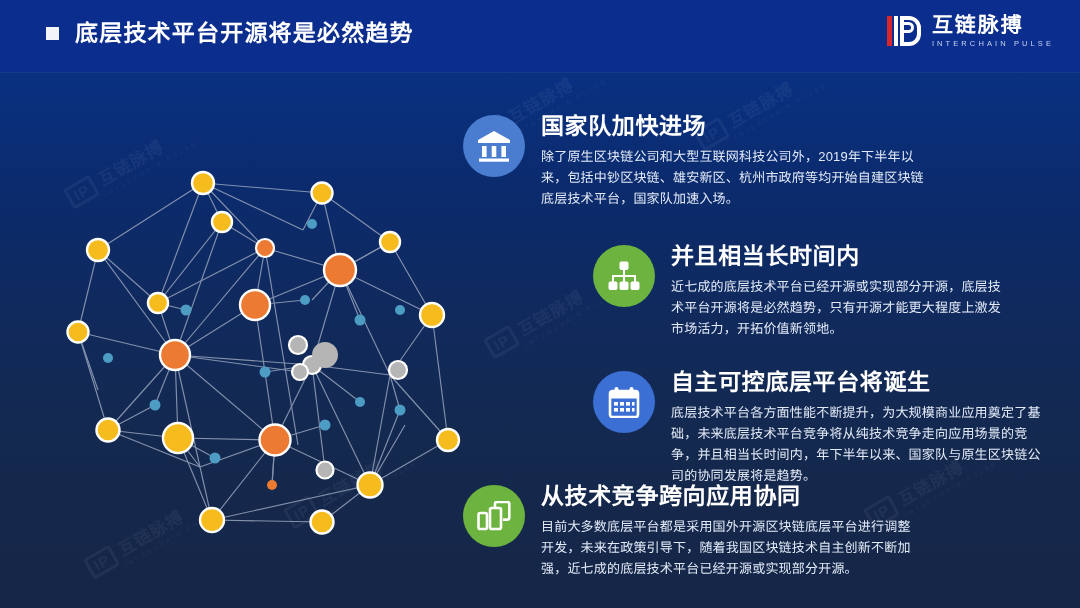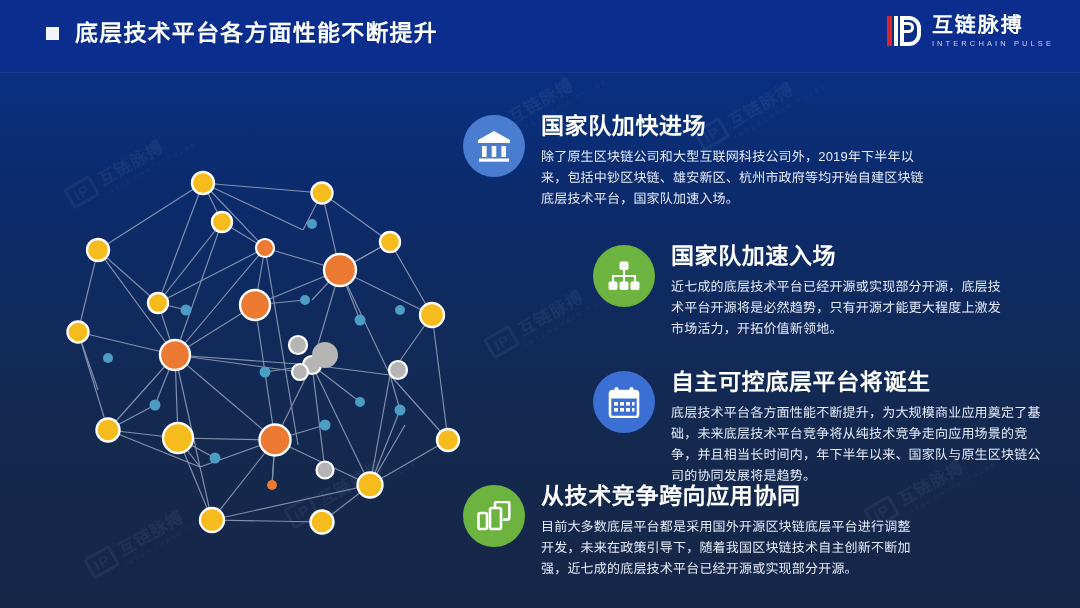--- a/index.html
+++ b/index.html
@@ -224,21 +224,21 @@
     <div class="wm" style="left:860px; top:470px;"><span class="wm-ip">IP</span><span>互链脉搏</span><small>INTERCHAIN PULSE</small></div>
     <div class="wm" style="left:280px; top:470px;"><span class="wm-ip">IP</span><span>互链脉搏</span><small>INTERCHAIN PULSE</small></div>
     <div class="wm" style="left:80px;  top:520px;"><span class="wm-ip">IP</span><span>互链脉搏</span><small>INTERCHAIN PULSE</small></div>
   </div>
 
   <div class="header"></div>
   <div class="header-rule"></div>
 
   <div class="title-wrap">
     <div class="title-bullet"></div>
-    <div class="title-text">底层技术平台各方面性能不断提升</div>
+    <div class="title-text">底层技术平台开源将是必然趋势</div>
   </div>
 
   <div class="logo">
     <div class="logo-mark">
       <div class="bar-red"></div>
       <div class="bar-w1"></div>
       <div class="pmark"></div>
       <div class="pmark-in"></div>
     </div>
     <div>
@@ -394,21 +394,21 @@
     <div class="trend-icon" style="background:#6cb33f;">
       <svg class="icon-svg" width="32" height="30" viewBox="0 0 32 30" fill="#ffffff" stroke="#ffffff">
         <rect x="12" y="1" width="8" height="7.5" rx="1"></rect>
         <rect x="1" y="21" width="8" height="7.5" rx="1"></rect>
         <rect x="12" y="21" width="8" height="7.5" rx="1"></rect>
         <rect x="23" y="21" width="8" height="7.5" rx="1"></rect>
         <path d="M16 8.5 L16 15 M5 21 L5 15 L27 15 L27 21 M16 15 L16 21" stroke-width="2.1" fill="none"></path>
       </svg>
     </div>
     <div class="trend-body">
-      <div class="trend-title">国家队加速入场</div>
+      <div class="trend-title">并且相当长时间内</div>
       <div class="trend-desc">近七成的底层技术平台已经开源或实现部分开源，底层技术平台开源将是必然趋势，只有开源才能更大程度上激发市场活力，开拓价值新领地。</div>
     </div>
   </div>
 
   <div class="trend" id="trend-2">
     <div class="trend-icon" style="background:#3b6fd4;">
       <svg class="icon-svg" width="32" height="32" viewBox="0 0 32 32">
         <rect x="6.5" y="1" width="4" height="6.5" rx="2" fill="#ffffff"></rect>
         <rect x="21.5" y="1" width="4" height="6.5" rx="2" fill="#ffffff"></rect>
         <rect x="2" y="5" width="28" height="26" rx="2.5" fill="none" stroke="#ffffff" stroke-width="2.6"></rect>

